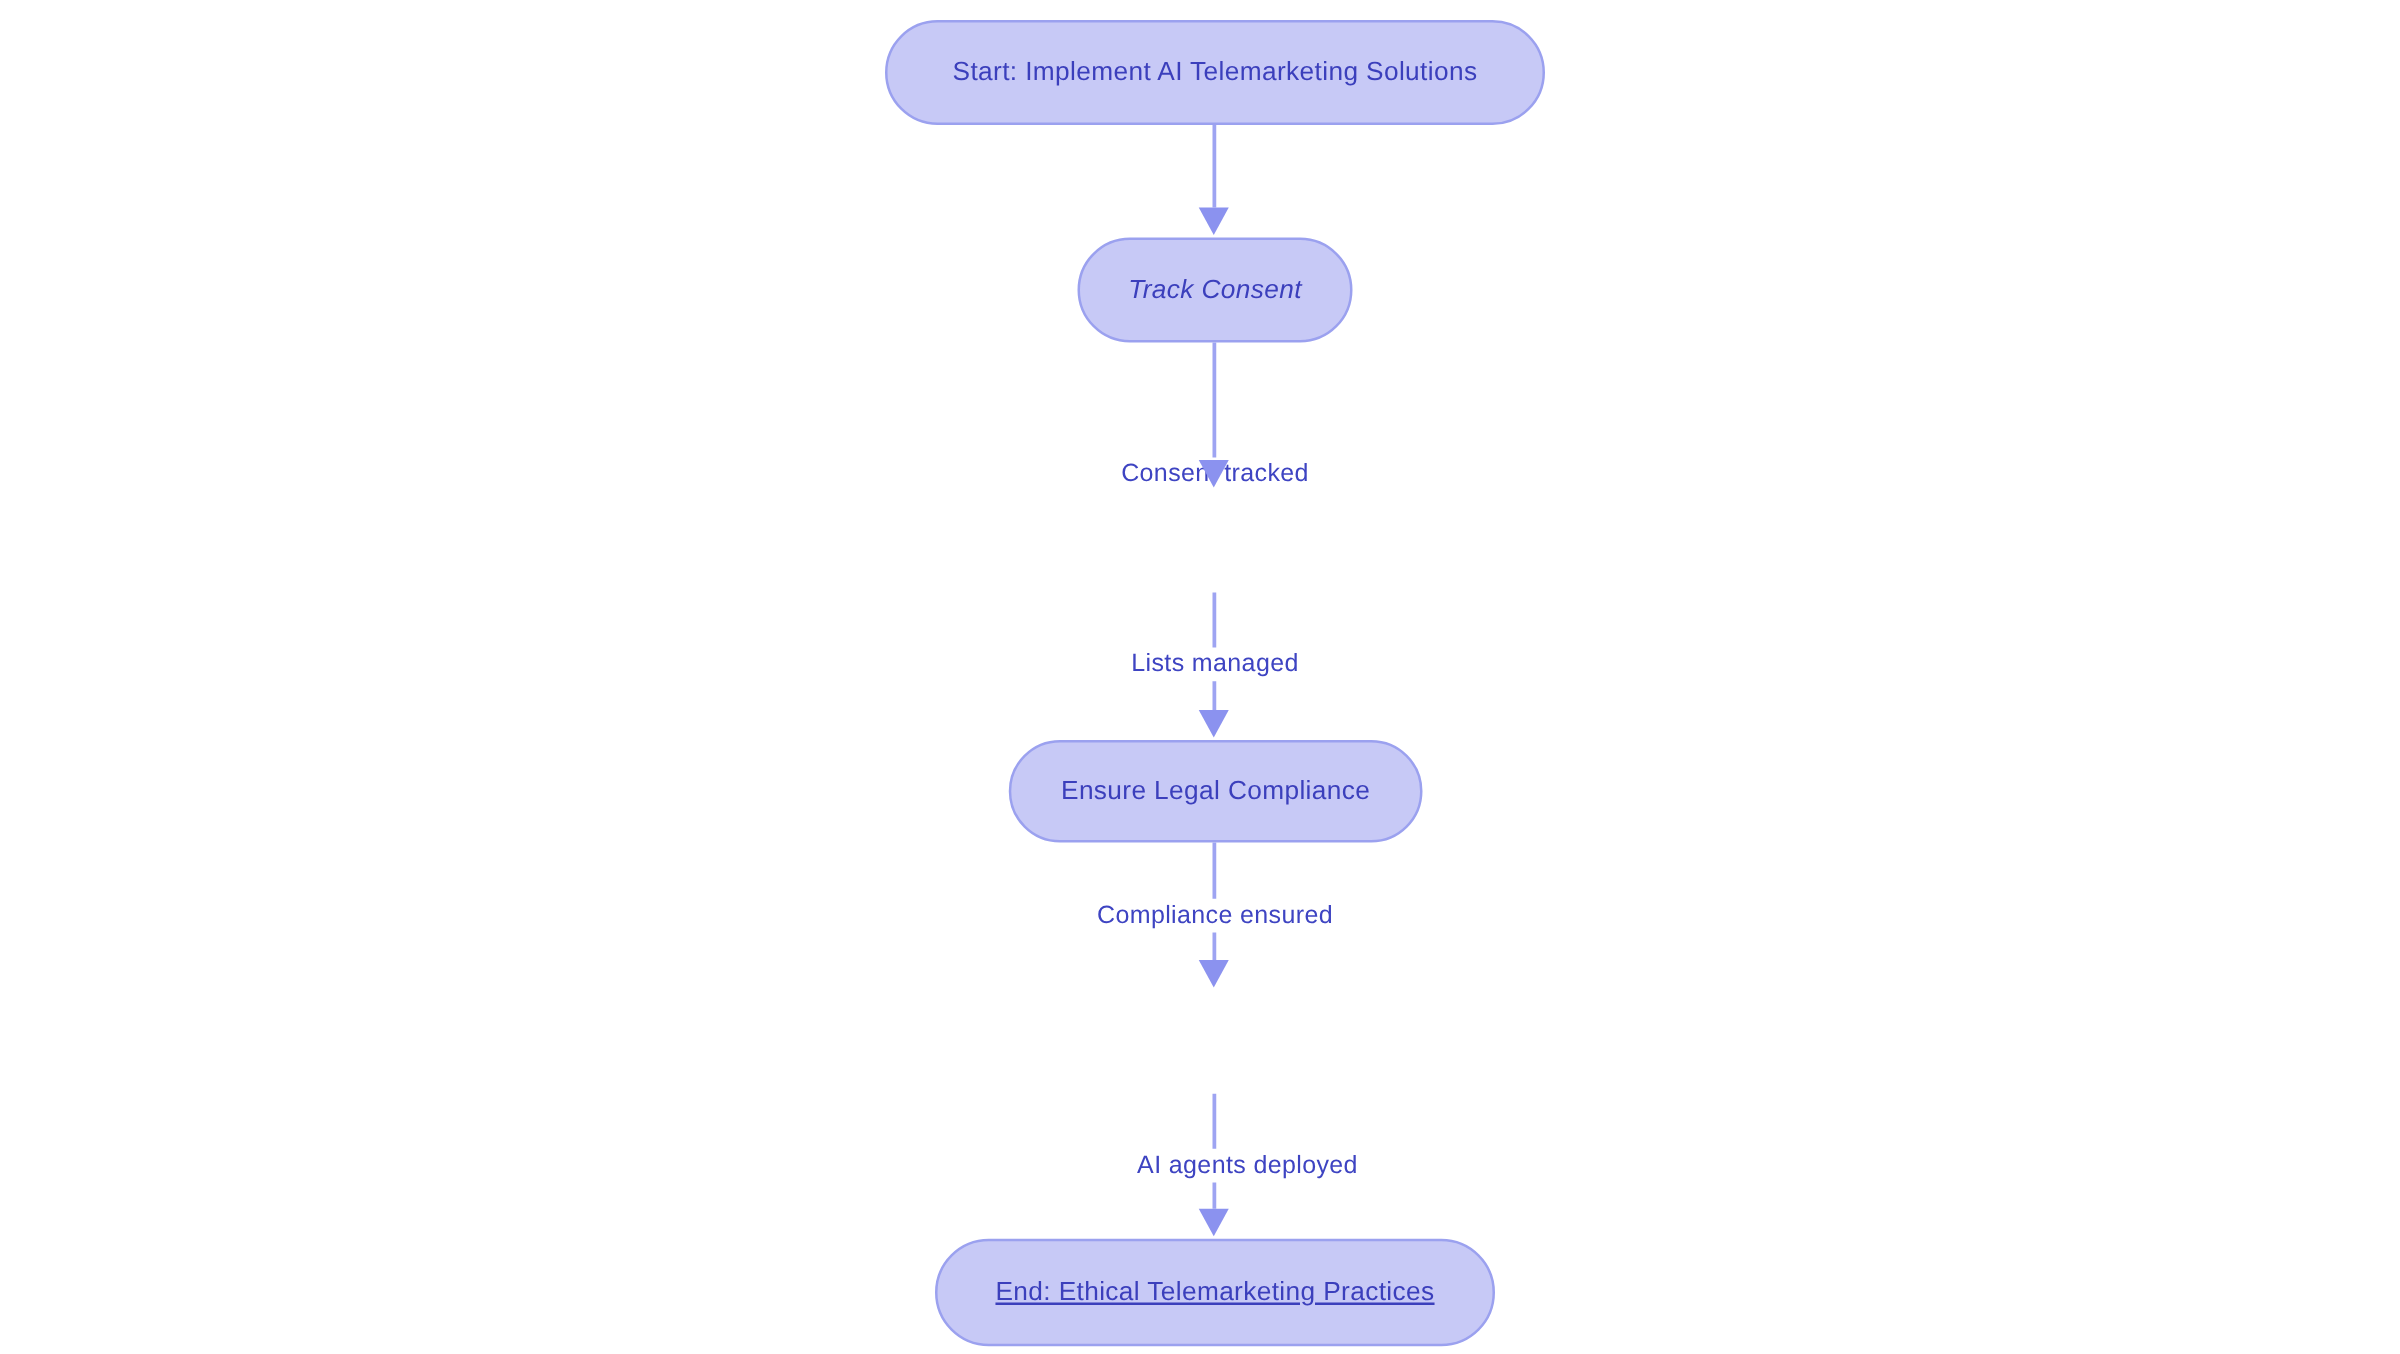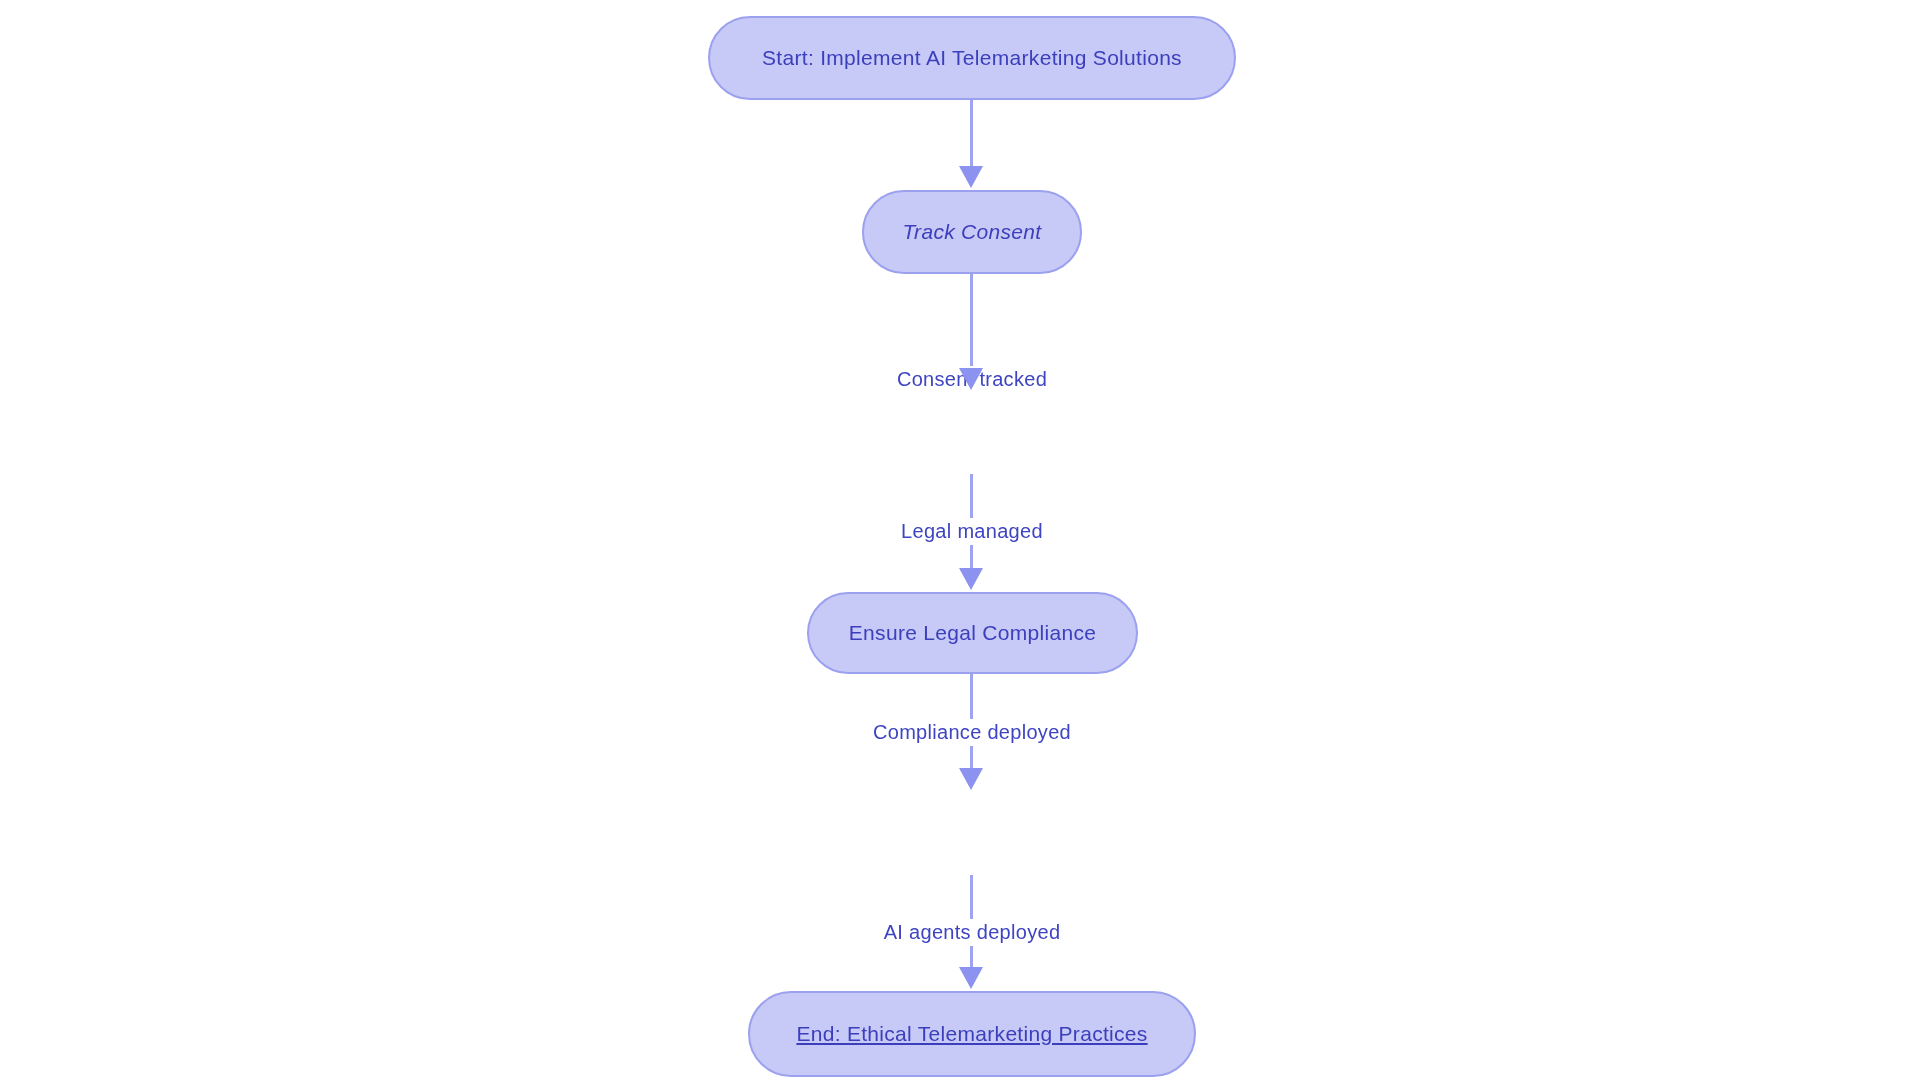--- a/index.html
+++ b/index.html
@@ -74,33 +74,33 @@
   <div class="node" style="left:862px; top:190px; width:220px; height:84px;font-style:italic;">
     <span>Track Consent</span>
   </div>
 
   <div class="edge-line" style="top:274px; height:94px;"></div>
   <div class="edge-label" style="top:318px;margin-top:48px;">Consent tracked</div>
   <div class="arrowhead" style="top:368px;"></div>
 
 
   <div class="edge-line" style="top:474px; height:94px;"></div>
-  <div class="edge-label" style="top:518px;">Legal managed</div>
+  <div class="edge-label" style="top:518px;">Lists managed</div>
   <div class="arrowhead" style="top:568px;"></div>
 
   <div class="node" style="left:807px; top:592px; width:331px; height:82px;">
     <span>Ensure Legal Compliance</span>
   </div>
 
   <div class="edge-line" style="top:674px; height:94px;"></div>
-  <div class="edge-label" style="top:719px;">Compliance deployed</div>
+  <div class="edge-label" style="top:719px;">Compliance ensured</div>
   <div class="arrowhead" style="top:768px;"></div>
 
 
   <div class="edge-line" style="top:875px; height:92px;"></div>
-  <div class="edge-label" style="top:919px;">AI agents deployed</div>
+  <div class="edge-label" style="top:919px;margin-left:26px;">AI agents deployed</div>
   <div class="arrowhead" style="top:967px;"></div>
 
   <div class="node" style="left:748px; top:991px; width:448px; height:86px;text-decoration:underline;">
     <span>End: Ethical Telemarketing Practices</span>
   </div>
 
 </div>
 
 </body></html>

